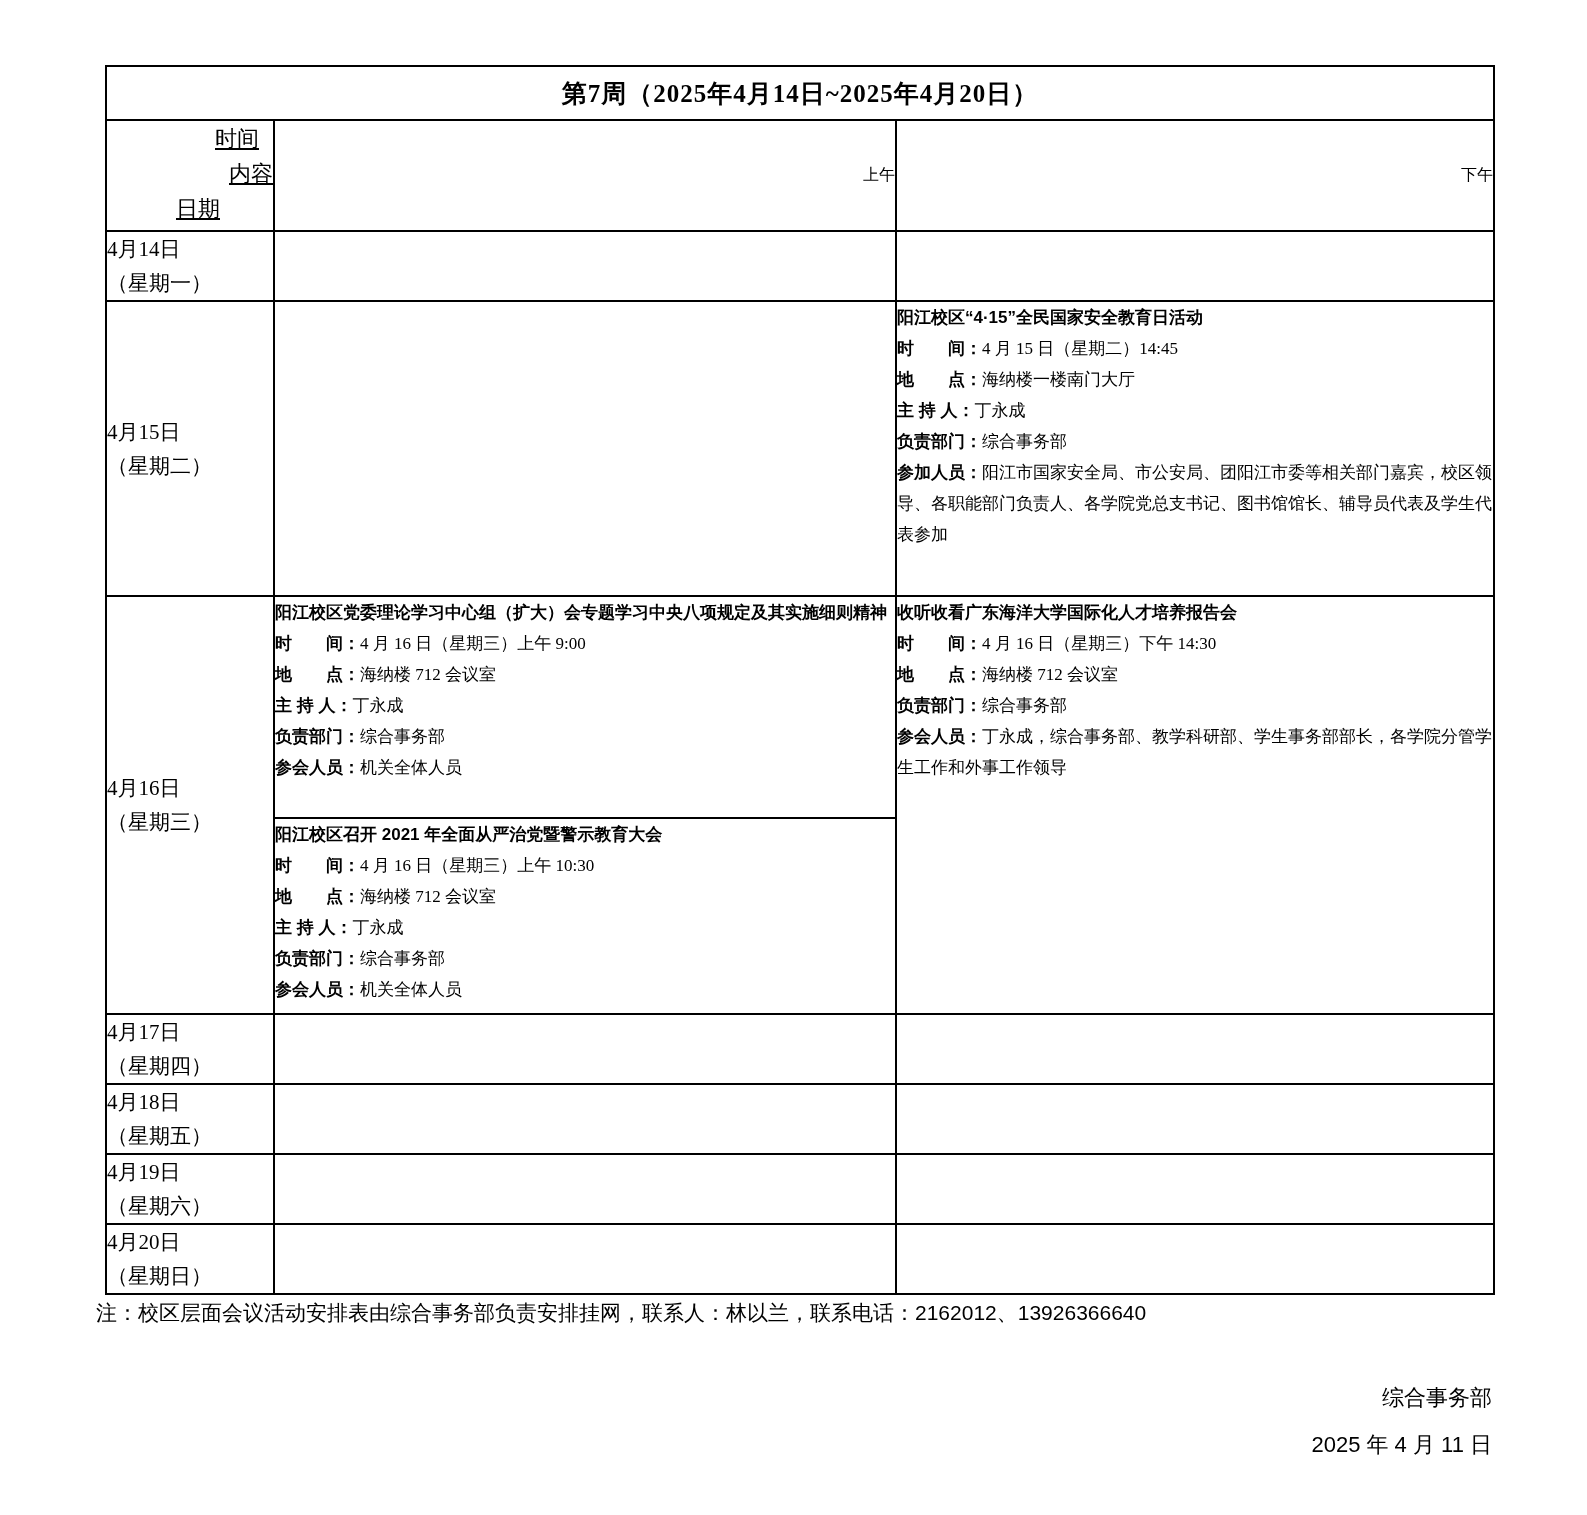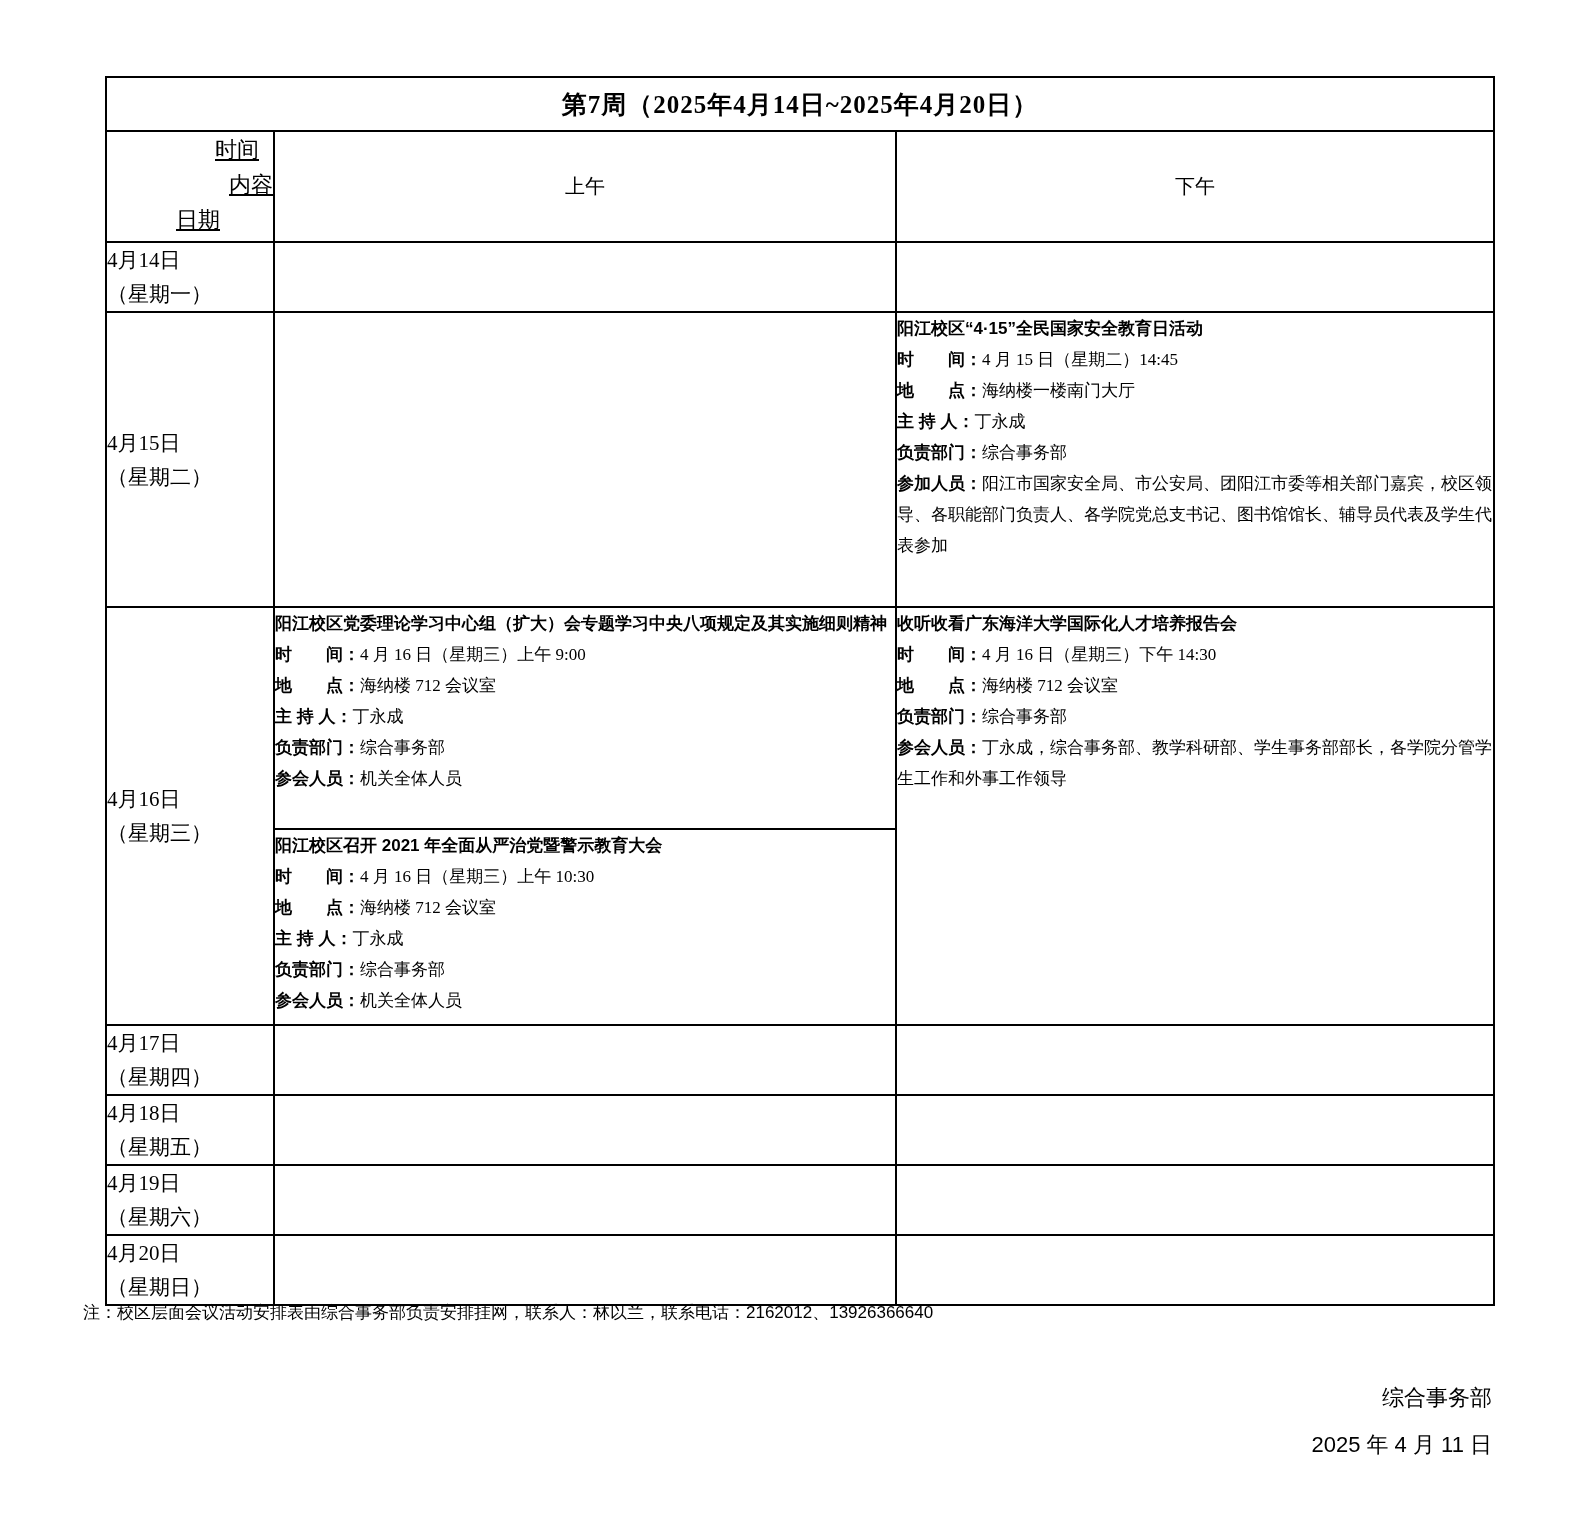--- a/index.html
+++ b/index.html
@@ -5,54 +5,54 @@
   html,body { margin:0; padding:0; }
   body {
     width:1587px; height:1515px; position:relative;
     background:#ffffff; color:#000;
     font-family:"Liberation Sans", sans-serif;
   }
   .page { position:absolute; inset:0; background:#fff; }
 
   table.schedule {
     position:absolute; left:105px; top:65px; width:1388px;
-    border-collapse:collapse; table-layout:fixed;margin-top:11px;
+    border-collapse:collapse; table-layout:fixed;
   }
   table.schedule td {
     border:2px solid #000; vertical-align:top; padding:0; overflow:hidden;
   }
 
   .title-cell {
     text-align:center; vertical-align:middle !important;
     font-family:"Liberation Serif", serif; font-weight:bold; font-size:25px;
     letter-spacing:1px;
   }
 
   .corner { font-size:22px; line-height:35px; padding-top:2px;text-decoration:underline; }
   .corner .c-time    { text-align:right; padding-right:14px; }
   .corner .c-content { text-align:right;  padding-left:40px; }
   .corner .c-date    { text-align:center;  padding-left:16px; }
 
   .colhead {
-    text-align:center; vertical-align:middle !important; font-size:20px;
+    text-align:right; vertical-align:middle !important; font-size:16px;
   }
 
   .date-cell {
     text-align:left; vertical-align:middle !important;
     font-family:"Liberation Serif", serif; font-size:21px; line-height:34px;
   }
 
   .cell { font-size:17px; line-height:31px; padding:4px 12px 0 12px; }
   .etitle { font-weight:bold; font-family:"Liberation Sans", sans-serif; }
   .lbl   { font-weight:bold; font-family:"Liberation Sans", sans-serif; }
   .val   { font-family:"Liberation Serif", serif; }
 
   .note {
-    position:absolute; left:83px; top:1300px;
-    font-size:17px; line-height:26px;
+    position:absolute; left:96px; top:1300px;
+    font-size:21px; line-height:26px;
   }
   .signature {
     position:absolute; right:95px; top:1374px;
     text-align:right; font-size:22px; line-height:47px;
   }
 </style>
 </head>
 <body>
 
 <div class="page">

